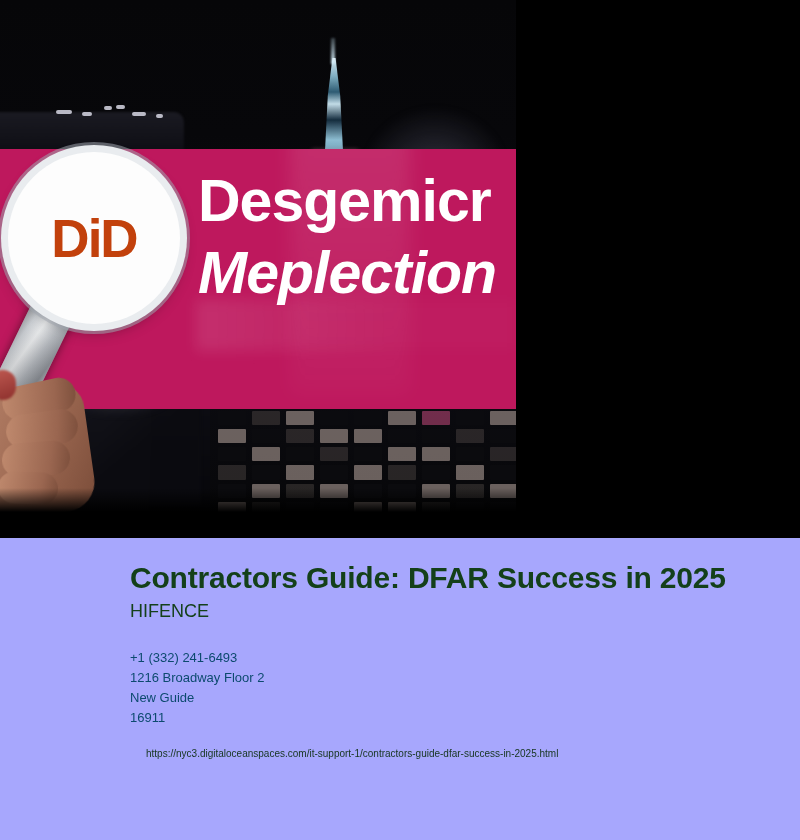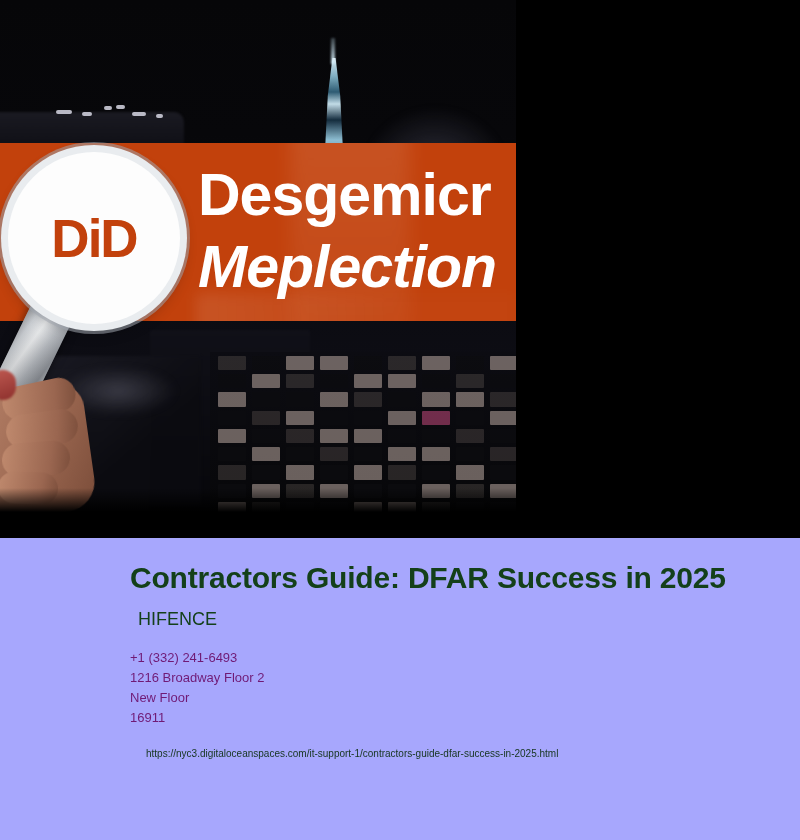--- a/index.html
+++ b/index.html
@@ -152,23 +152,23 @@
   
   .roofLights { position: absolute; left: 52px; top: 104px; width: 120px; height: 16px; }
   .roofLights b {
     position: absolute; display: block; height: 4px;
     background: rgba(215,215,228,.85); border-radius: 2px; filter: blur(.6px);
   }
 
   
   .banner {
     position: absolute;
-    left: 0; top: 143px;
-    width: 516px; height: 178px;
-    background: #c2410c;
+    left: 0; top: 149px;
+    width: 516px; height: 260px;
+    background: #be185d;
     overflow: hidden;
   }
   .bannerGhost {
     position: absolute; left: 290px; top: -34px;
     width: 120px; height: 280px;
     background: linear-gradient(180deg, rgba(255,255,255,.18), rgba(255,255,255,.04));
     filter: blur(9px);
     opacity: .55;
   }
   .bannerGhost2 {
@@ -286,36 +286,36 @@
     font-family: "Liberation Sans", sans-serif;
     font-weight: bold;
     font-size: 30px;
     line-height: 36px;
     letter-spacing: -0.2px;
     white-space: nowrap;
   }
   .org-name {
     position: absolute;
     left: 130px; top: 62px;
-    margin: 8px;
+    margin: 0;
     color: #14401a;
     font-family: "Liberation Sans", sans-serif;
     font-weight: normal;
     font-size: 18px;
     line-height: 22px;
   }
   .contact {
     position: absolute;
     left: 130px; top: 110px;
     margin: 0;
     padding: 0;
     list-style: none;
   }
   .contact li {
-    color: #701a75;
+    color: #0c4a6e;
     font-family: "Liberation Sans", sans-serif;
     font-size: 13px;
     line-height: 20px;
   }
   .source-url {
     position: absolute;
     left: 130px; top: 193px;
     margin: 16px;
     color: #16351f;
     font-family: "Liberation Sans", sans-serif;
@@ -465,18 +465,18 @@
 
 <div class="content">
 
   <h1 class="page-title">Contractors Guide: DFAR Success in 2025</h1>
 
   <div class="org-name">HIFENCE</div>
 
   <ul class="contact">
     <li>+1 (332) 241-6493</li>
     <li>1216 Broadway Floor 2</li>
-    <li>New Floor</li>
+    <li>New Guide</li>
     <li>16911</li>
   </ul>
 
   <a class="source-url" href="#">https://nyc3.digitaloceanspaces.com/it-support-1/contractors-guide-dfar-success-in-2025.html</a>
 </div>
 
 </body></html>

